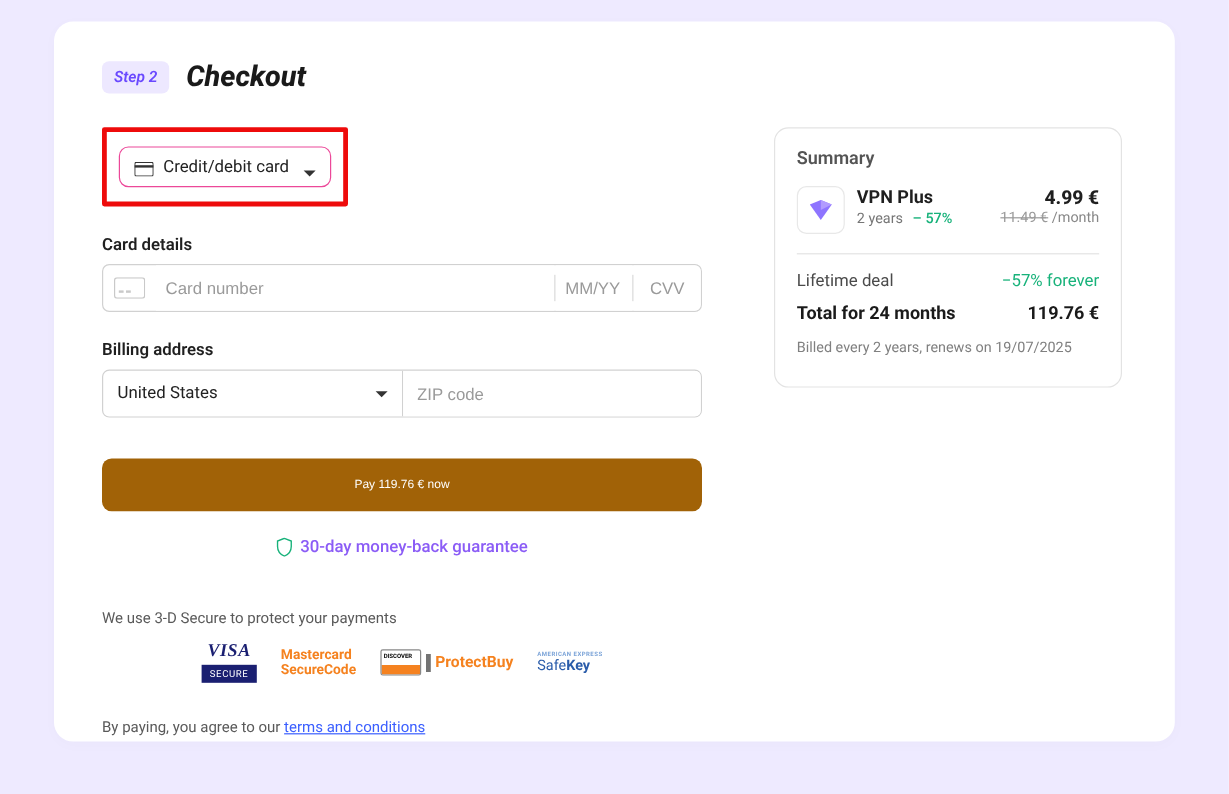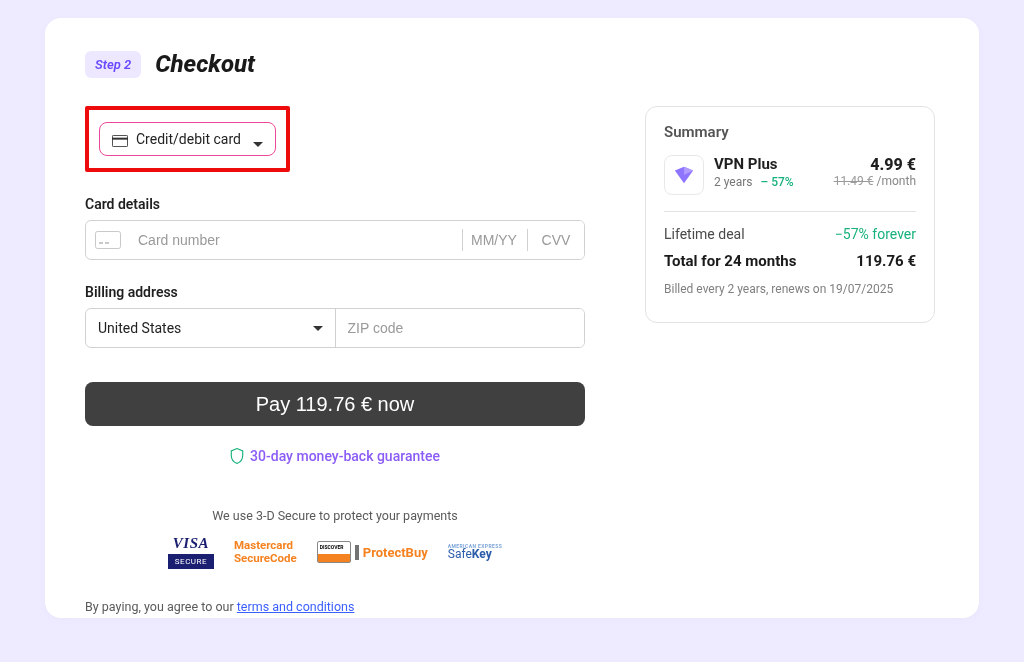--- a/index.html
+++ b/index.html
@@ -131,45 +131,44 @@
   .billing-row input {
     flex:1;
     border:none; outline:none;
     font-size:14px;
     padding:0 12px;
   }
   .billing-row input::placeholder { color:#9a9a9a; }
 
   .pay-btn {
     width:100%;
-    background:#404040;
+    background:#a16207;
     color:#fff;
     border:none;
     border-radius:8px;
     height:44px;
-    font-size:20px;
+    font-size:10px;
     font-weight:500;
     cursor:pointer;
     margin-bottom:22px;
   }
 
   .guarantee {
     display:flex;
     align-items:center;
     justify-content:center;
     gap:6px;
     color:#8b5cf6;
     font-size:14px;
     font-weight:500;
     margin-bottom:44px;
   }
   .shield-icon { width:14px; height:16px; }
 
   .secure-note {
-    text-align:center;
     font-size:12.5px;
     color:#5a5a5a;
     margin-bottom:12px;
   }
   .badges {
     display:flex;
     justify-content:center;
     align-items:center;
     gap:20px;
     margin-bottom:30px;

